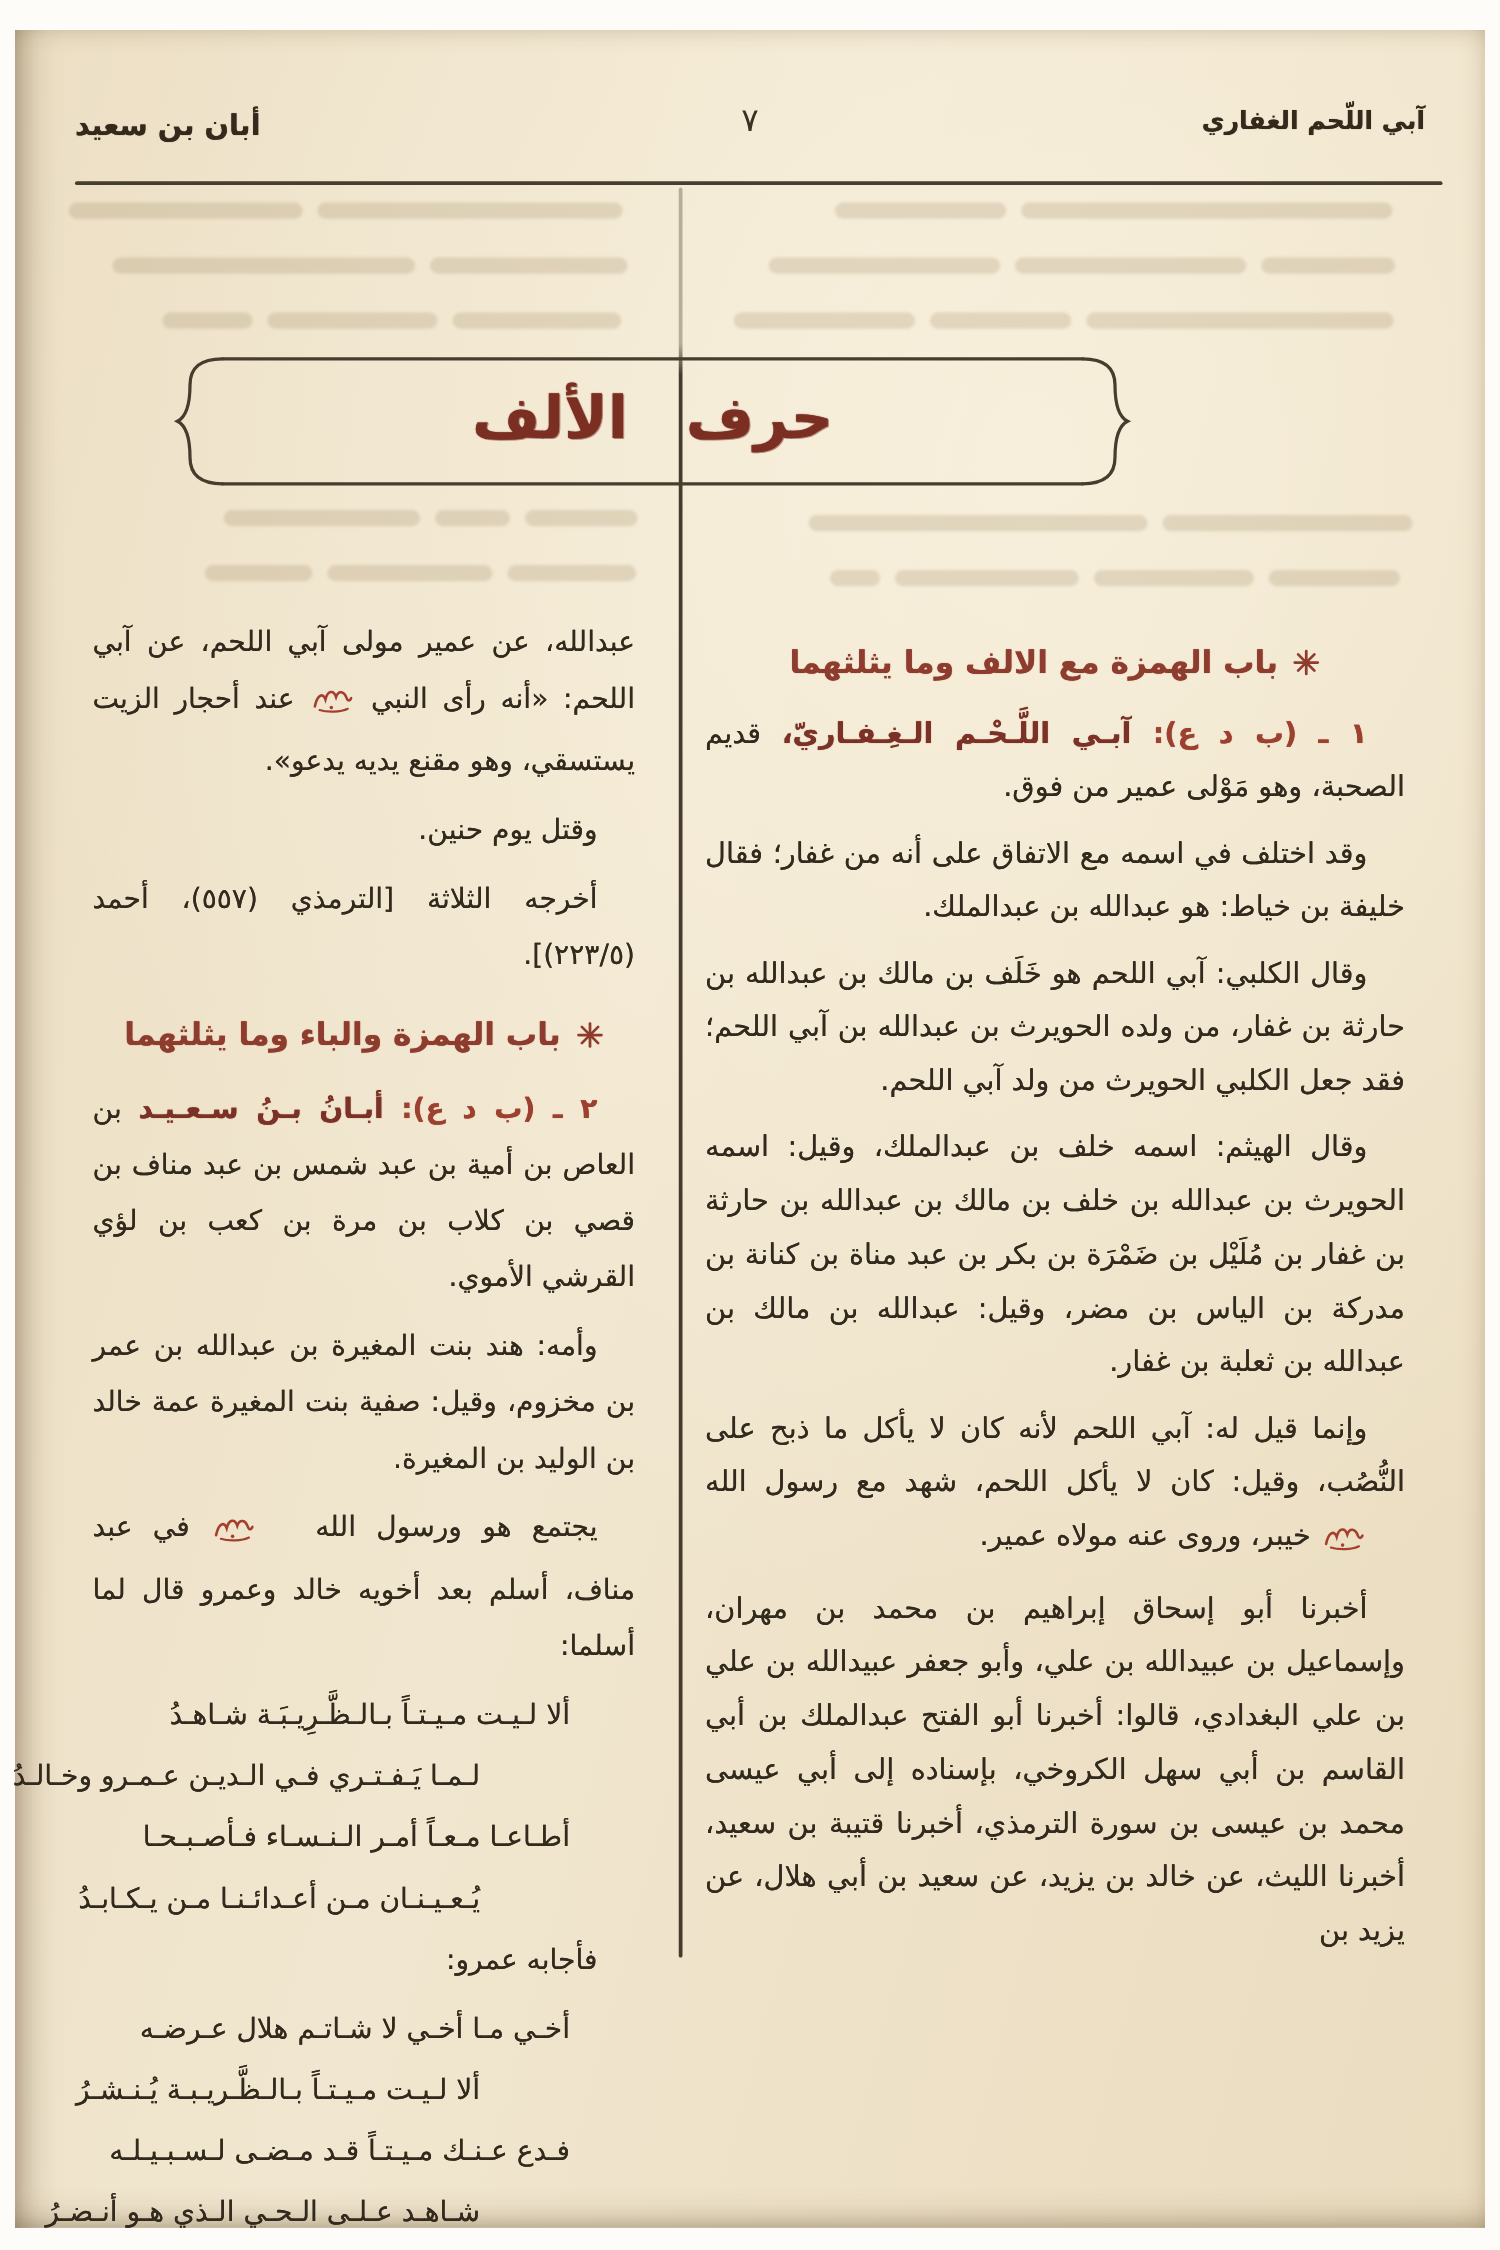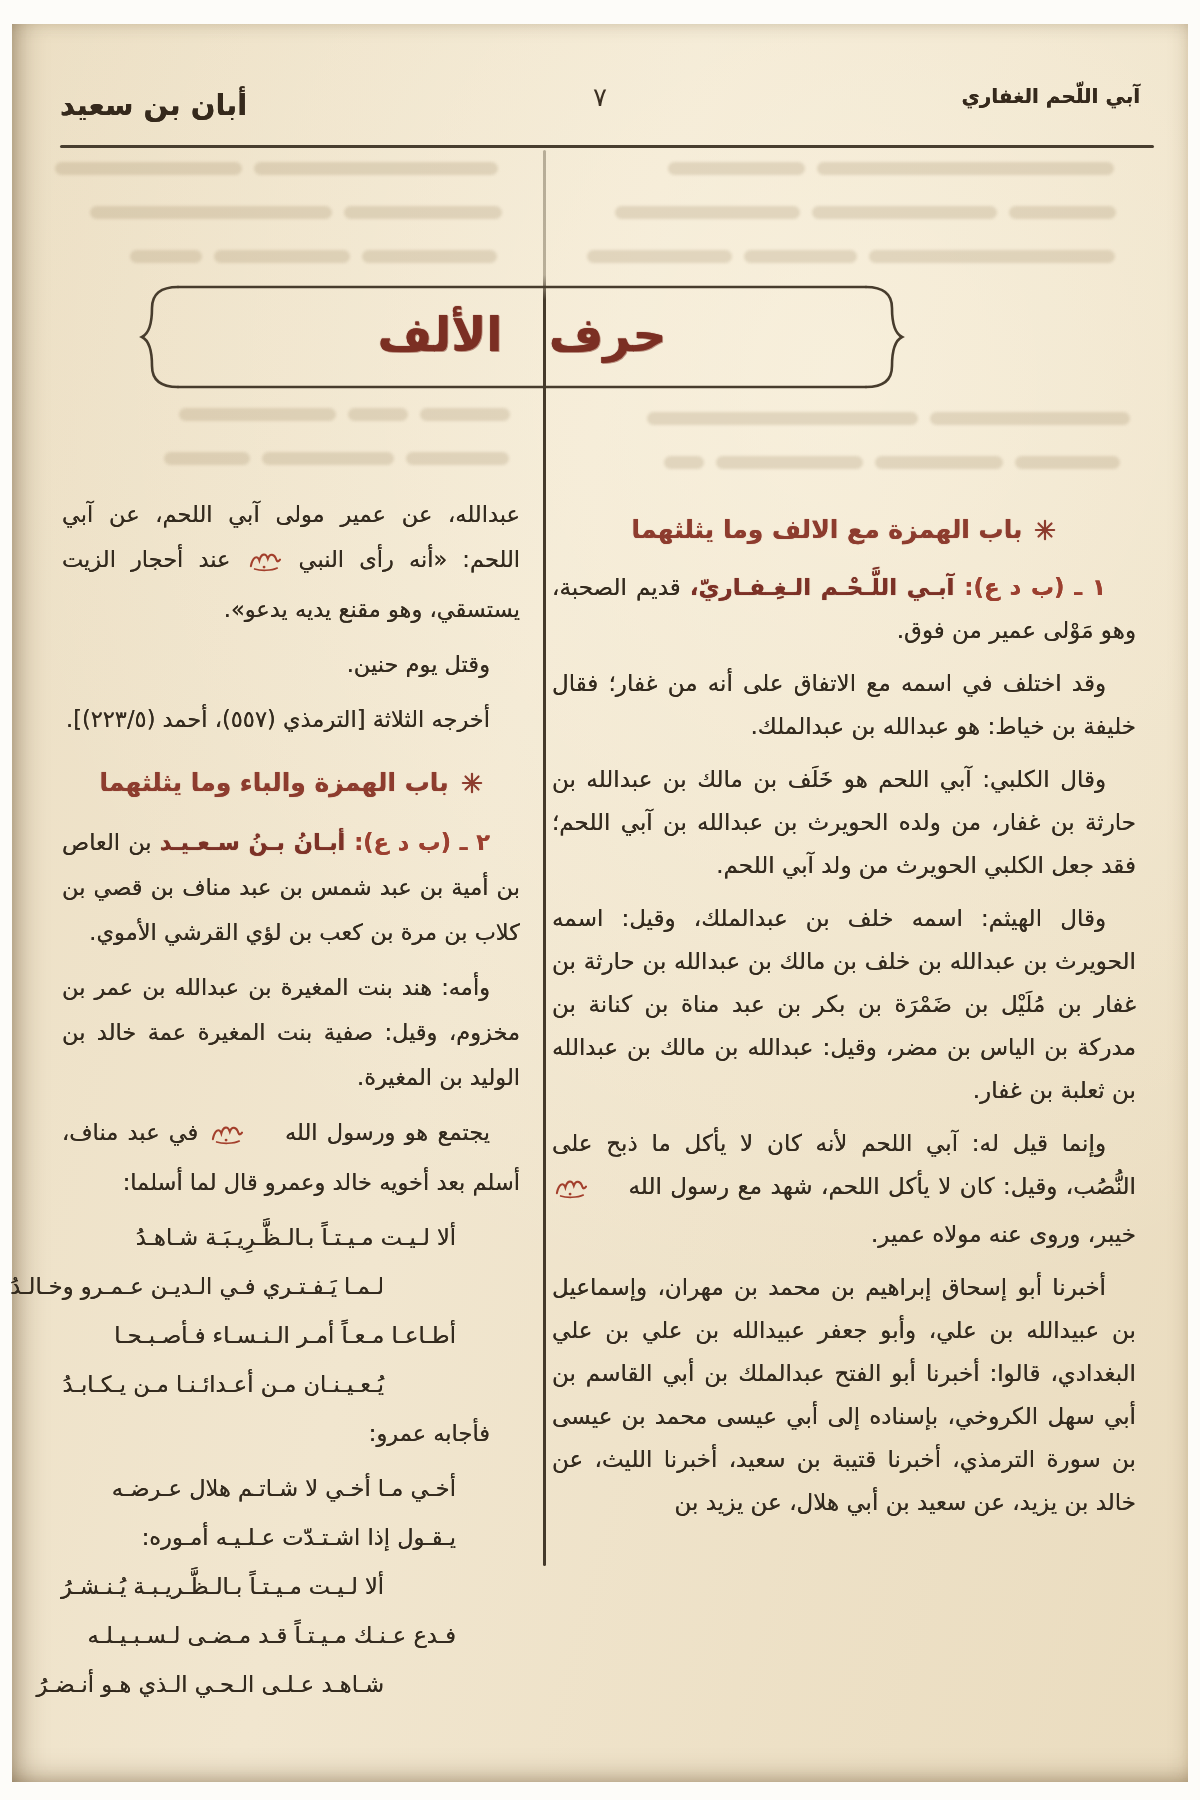--- a/index.html
+++ b/index.html
@@ -15,42 +15,42 @@
       radial-gradient(120% 90% at 70% 20%, rgba(255,250,235,.5), rgba(0,0,0,0) 60%),
       linear-gradient(105deg,#ecdfc4 0%,#f1e6cf 42%,#eadcbf 100%);
     box-shadow:
       inset 24px 0 34px -26px rgba(75,50,22,.65),
       inset -14px 0 24px -20px rgba(120,90,50,.38),
       inset 0 -20px 30px -22px rgba(90,62,28,.55),
       inset 0 14px 22px -18px rgba(120,95,55,.25);
   }
   
   .hdr-right{position:absolute;top:60px;right:48px;font-size:20px;font-weight:bold;color:#35291c;text-shadow:0 0 .6px #35291c;}
-  .hdr-left {position:absolute;top:64px;left:48px; font-size:29px;font-weight:bold;color:#35291c;text-shadow:0 0 .6px #35291c;}
+  .hdr-left {position:absolute;top:64px;left:48px; font-size:23px;font-weight:bold;color:#35291c;text-shadow:0 0 .6px #35291c;}
   .hdr-num  {position:absolute;top:58px;left:0;right:0;text-align:center;font-size:26px;color:#3c3023;}
   .hdr-rule {position:absolute;top:121px;left:48px;right:34px;height:3px;background:#483e2f;border-radius:2px;}
   
   .divider{
     position:absolute;top:126px;left:531px;width:3px;height:1416px;border-radius:2px;
     background:linear-gradient(to bottom, rgba(92,80,58,.40) 0 125px, #453a2b 150px 100%);
   }
   
   .cartouche{position:absolute;left:126px;top:258px;width:768px;height:110px;}
   .cartouche svg{position:absolute;inset:0;}
   .cartouche .ttl{
     position:absolute;inset:0;display:flex;align-items:center;justify-content:center;
     font-size:47px;font-weight:bold;color:#7b2f23;word-spacing:30px;
     text-shadow:0 0 1px #7b2f23, 1px 1px 0 rgba(123,47,35,.45);
     padding-bottom:6px;
   }
   
   .col{position:absolute;color:#332a1e;text-align:justify;text-shadow:0 0 .5px rgba(51,42,30,.9);}
   .col-right{right:48px;top:470px;width:592px;font-size:23px;line-height:43px;}
   .col-left {left:46px;top:468px;width:466px;font-size:22.5px;line-height:45px;}
-  .para{margin:0 4px 10px;text-indent:30px;}
+  .para{margin:0 16px 10px;text-indent:30px;}
   .para.noindent{text-indent:0;}
   .heading{
     text-align:center;color:#8d3c2e;font-weight:bold;font-size:25px;
     margin:14px 0 12px;text-indent:0;text-shadow:0 0 .7px #8d3c2e;white-space:nowrap;
   }
   .col-left .heading{margin-top:18px;}
   .heading .star{display:inline-block;vertical-align:-3px;margin-left:12px;color:#8d3c2e;}
   .run-red {color:#9c4030;font-weight:bold;text-shadow:0 0 .6px #9c4030;}
   .run-name{color:#7c3126;font-weight:bold;text-shadow:0 0 .7px #7c3126;}
   .verse{text-align:right;text-indent:0;margin:0 0 4px;white-space:nowrap;}
@@ -186,19 +186,18 @@
             <path d="M2 18 C4 8 9 6 11 12 C13 4 18 4 20 10 C22 4 27 5 29 11 C30 14 32 13 33 11" fill="none" stroke="currentColor" stroke-width="2.2" stroke-linecap="round"></path>
             <path d="M6 21 C12 23 24 23 30 20" fill="none" stroke="currentColor" stroke-width="1.8" stroke-linecap="round"></path>
             <circle cx="16" cy="19" r="1.5" fill="currentColor"></circle>
           </svg></span> في عبد مناف، أسلم بعد أخويه خالد وعمرو قال لما أسلما:</p>
       <div class="verse pos-a">ألا لـيـت مـيـتـاً بـالـظَّـرِيـبَـة شـاهـدُ</div>
       <div class="verse pos-b">لـمـا يَـفـتـري فـي الـديـن عـمـرو وخـالـدُ</div>
       <div class="verse pos-a">أطـاعـا مـعـاً أمـر الـنـسـاء فـأصـبـحـا</div>
       <div class="verse pos-b">يُـعـيـنـان مـن أعـدائـنـا مـن يـكـابـدُ</div>
       <p class="para">فأجابه عمرو:</p>
       <div class="verse pos-a">أخـي مـا أخـي لا شـاتـم هلال عـرضـه</div>
-      <div class="verse pos-a">يـقـول إذا اشـتـدّت عـلـيـه أمـوره:</div>
       <div class="verse pos-b">ألا لـيـت مـيـتـاً بـالـظَّـريـبـة يُـنـشـرُ</div>
       <div class="verse pos-a">فـدع عـنـك مـيـتـاً قـد مـضـى لـسـبـيـلـه</div>
       <div class="verse pos-b">شـاهـد عـلـى الـحـي الـذي هـو أنـضـرُ</div>
     </div>
 
 </div>
 
 </body></html>

